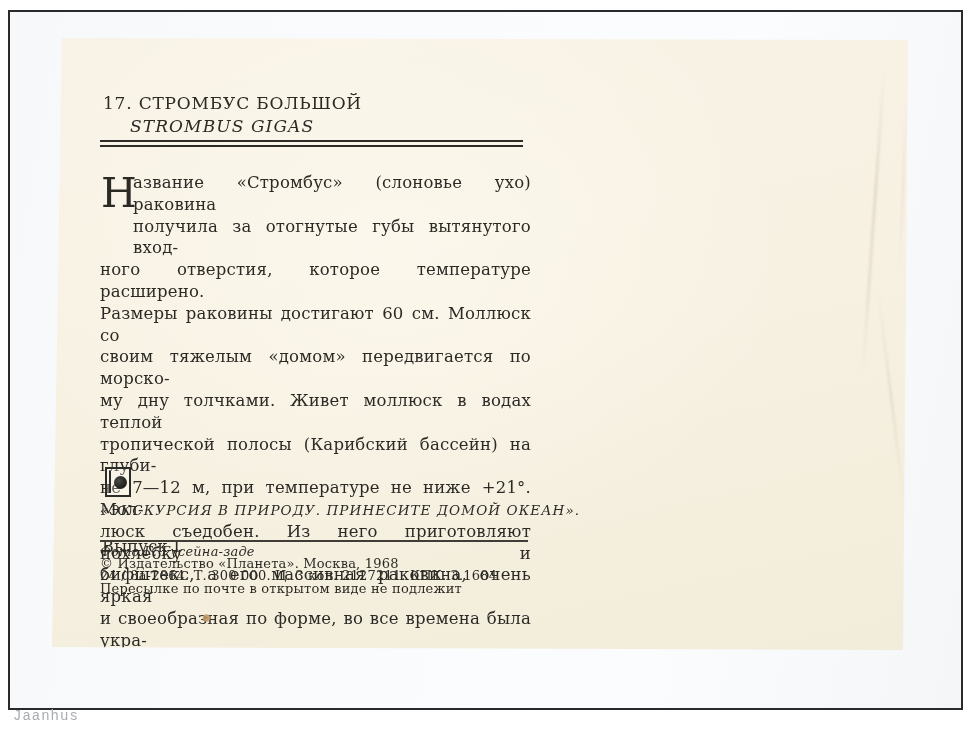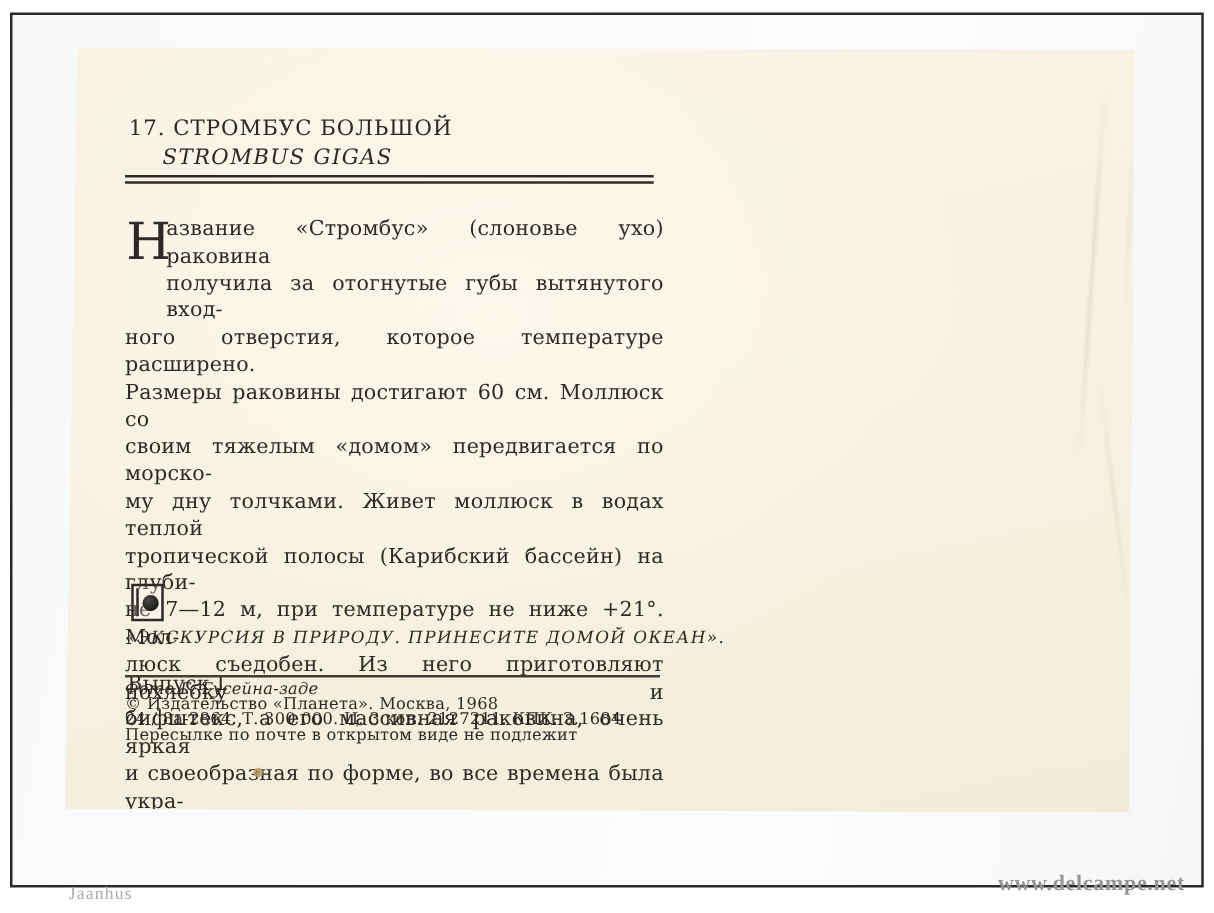--- a/index.html
+++ b/index.html
@@ -73,21 +73,21 @@
   .pub { position:absolute; left:50px; top:510px; font-size:13px; line-height:12.2px; letter-spacing:.2px; }
   .pub .it { font-style:italic; }
 
   .stain {
     position:absolute; left:152px; top:578px; width:9px; height:8px; border-radius:50%;
     background:radial-gradient(circle, #a87c49 0%, #c7a36f 55%, rgba(199,163,111,0) 78%);
     opacity:.85; filter:blur(.4px);
   }
 
   
-  .wm { font-family:Liberation Serif, serif; position:absolute;margin-left:42px; }
+  .wm { font-family:Liberation Mono, monospace; position:absolute; }
   .wm-left  { left:13px; top:708px; font-size:14px; color:#aaadb0; letter-spacing:1px; }
   .wm-right { right:23px; top:696px; font-size:17.5px; font-weight:bold; color:#949494; letter-spacing:.6px; }
 </style>
 </head>
 <body>
 
 <div class="stage">
 
   <div class="scan-frame"></div>
 
@@ -135,15 +135,14 @@
       <div class="it">Фото Г. Гусейна-заде</div>
       <div>© Издательство «Планета». Москва, 1968</div>
       <div>24 / 8а-2864. Т. 300 000. Ц. 3 коп. 2127211. КПК. З.1684</div>
       <div>Пересылке по почте в открытом виде не подлежит</div>
     </div>
 
     <div class="stain"></div>
   </div>
 
   <div class="wm wm-left">Jaanhus</div>
-  <div class="wm wm-right">www.delcampe.net</div>
 
 </div>
 
 </body></html>

